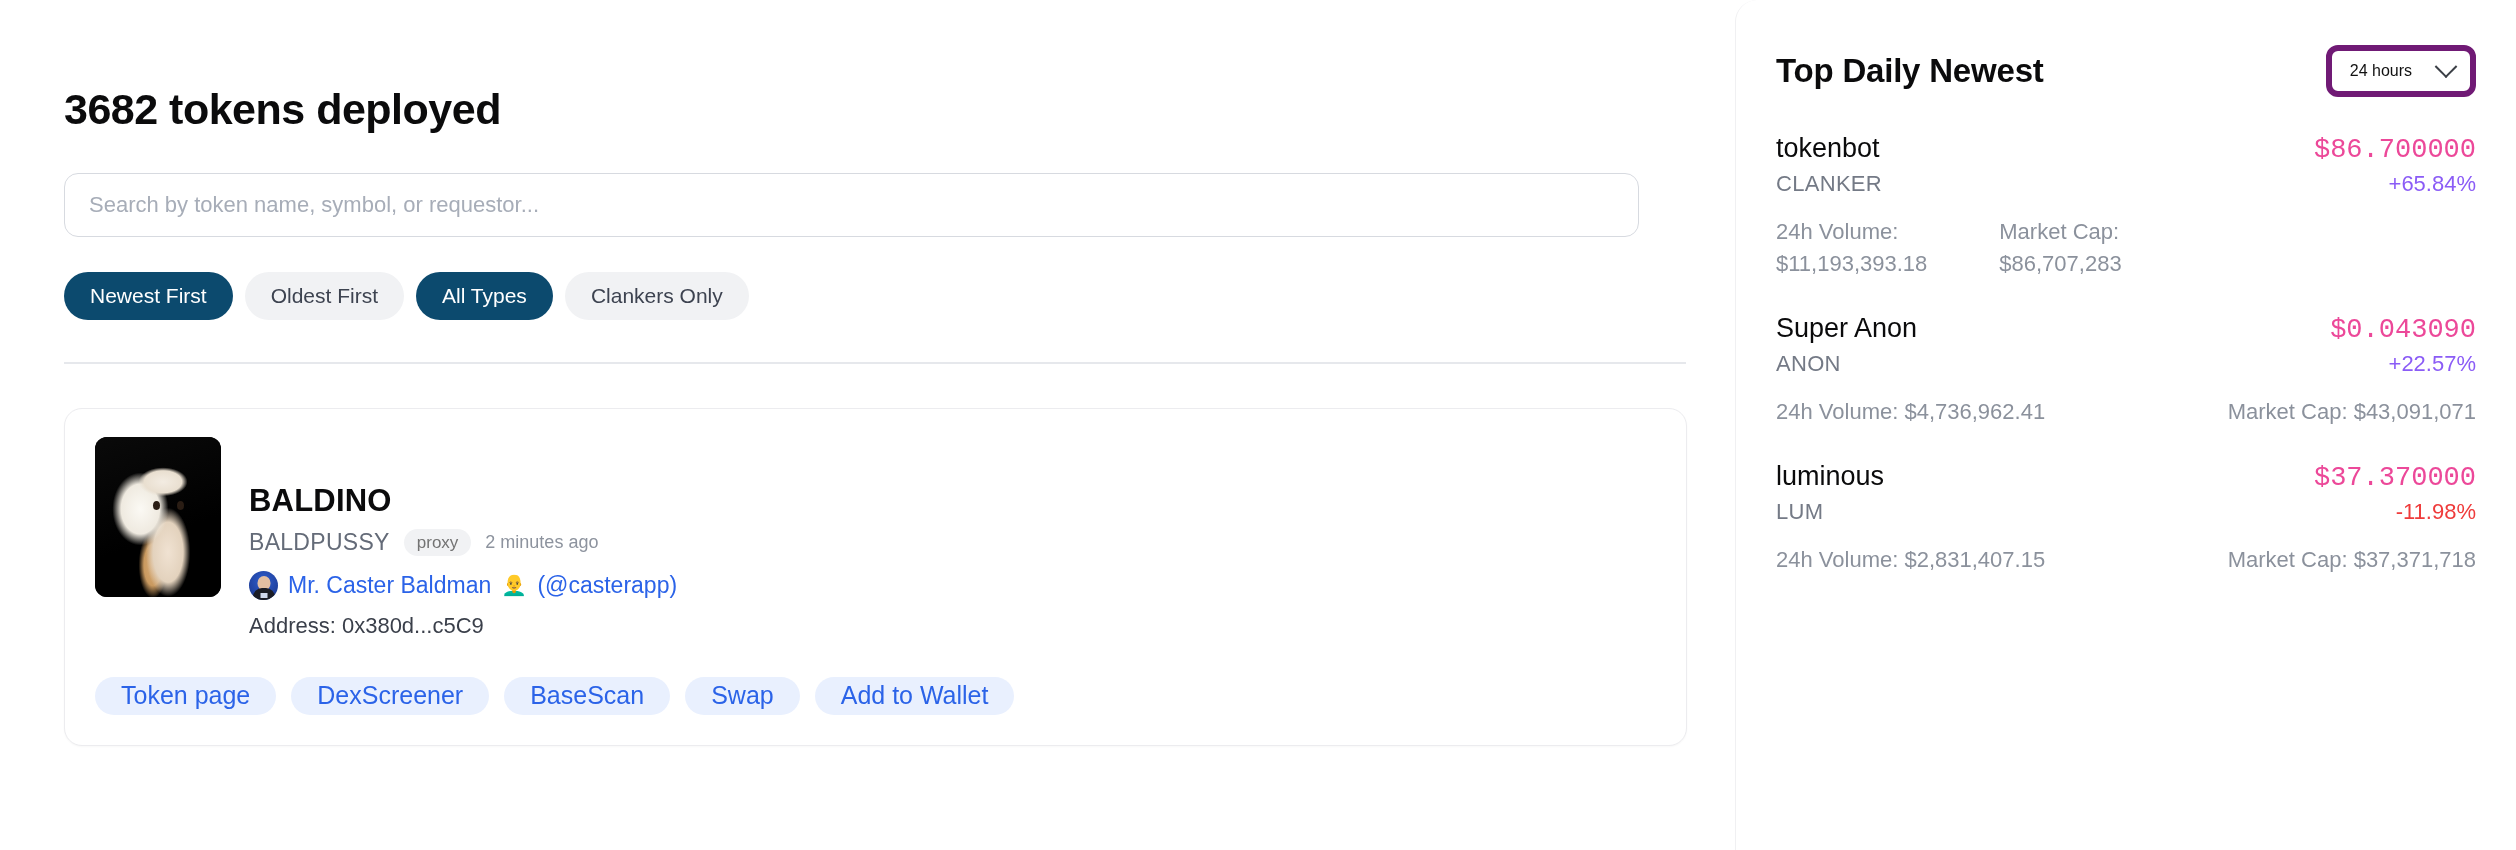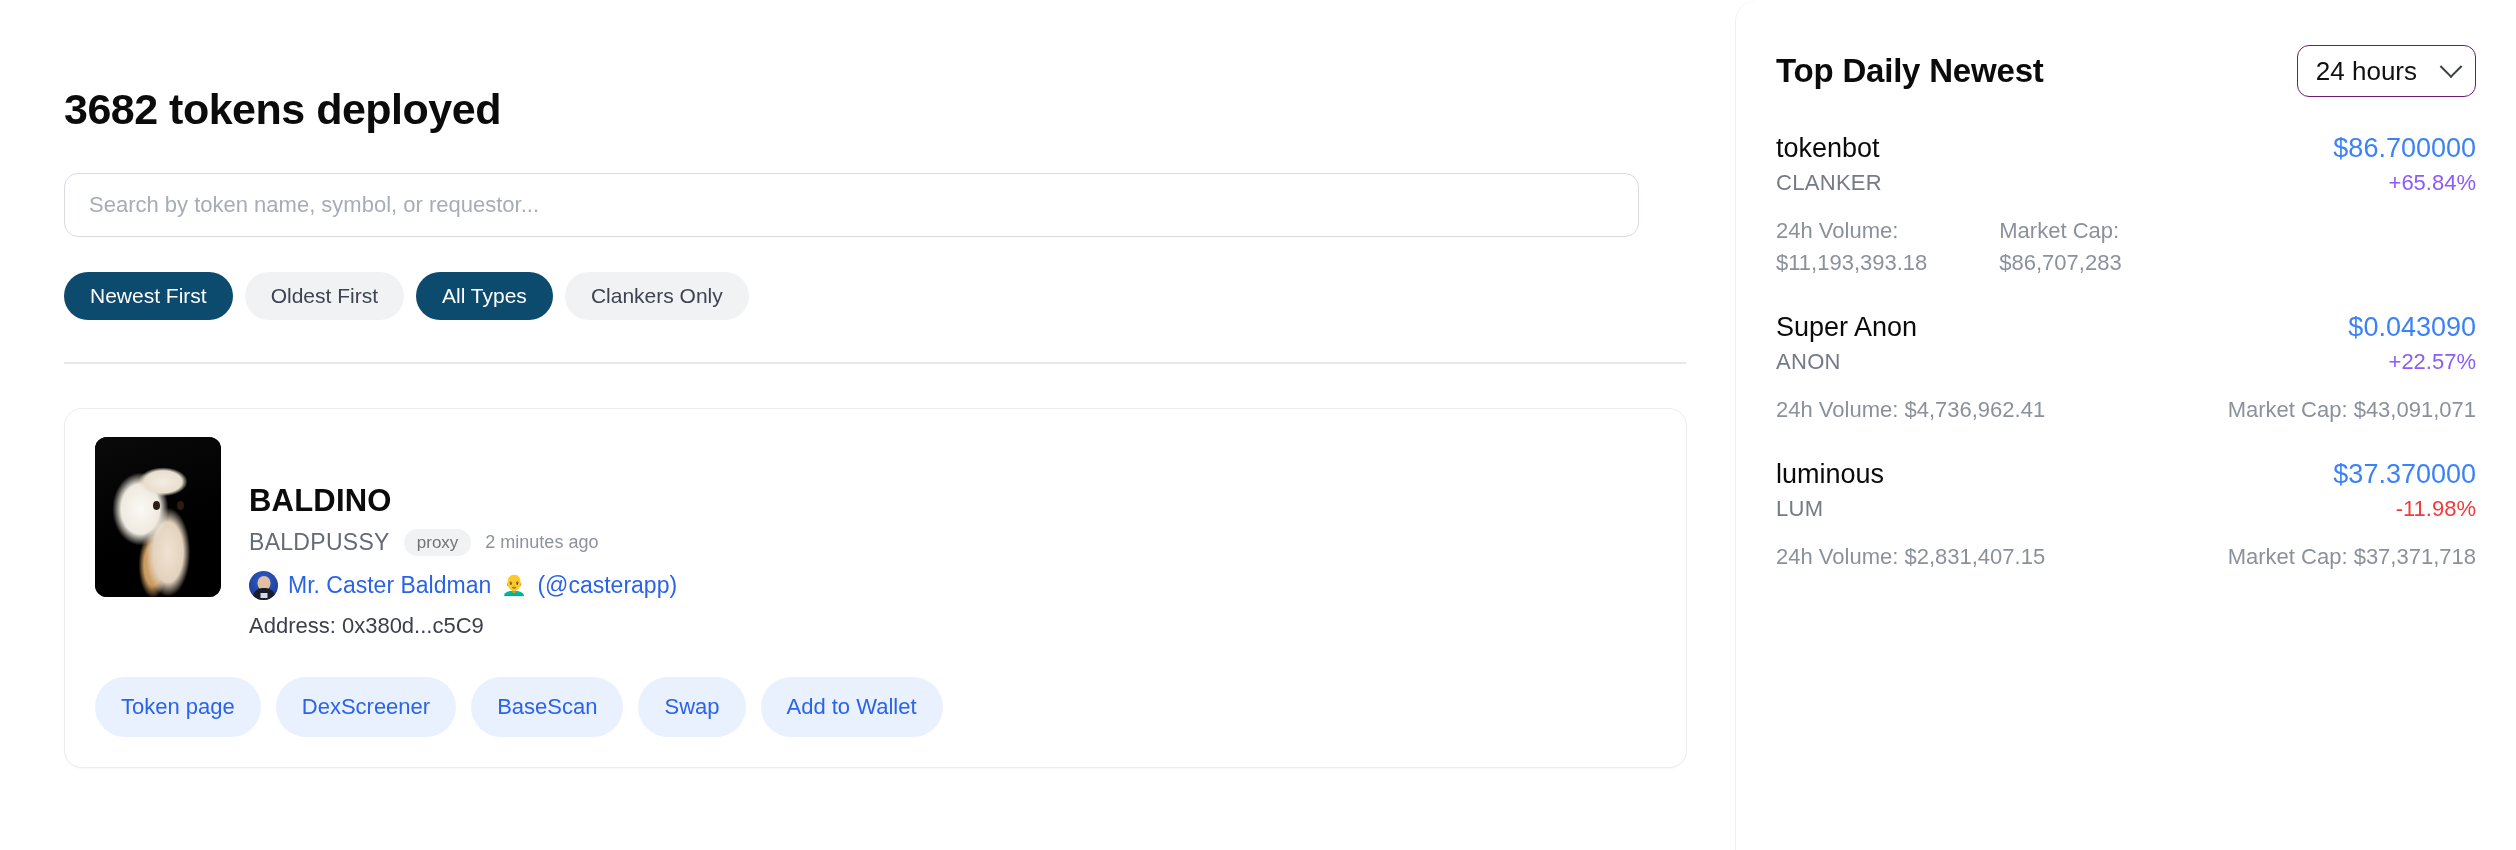--- a/index.html
+++ b/index.html
@@ -178,23 +178,23 @@
     font-size: 22px;
     color: #3a3f4a;
   }
 
   .action-row { display: flex; gap: 15px; margin-top: 38px; }
   .action-btn {
     background: #e9f0fe;
     color: #2b63e8;
     border: none;
     border-radius: 999px;
-    height: 60px;
+    height: 38px;
     padding: 0 26px;
-    font-size: 22px;
+    font-size: 25px;
     font-family: "Liberation Sans", sans-serif;
     cursor: pointer;
     display: inline-flex; align-items: center; justify-content: center;
     white-space: nowrap;
   }
 
   
   .sidebar {
     position: relative;
     flex: 0 0 781px;
@@ -210,46 +210,46 @@
     gap: 20px;
   }
   .sidebar-title {
     font-size: 33px;
     font-weight: 700;
     color: #0b0b0c;
     letter-spacing: -0.2px;
     white-space: nowrap;
   }
   .range-select {
-    border: 1px solid #701a75;
+    border: 6px solid #701a75;
     border-radius: 12px;
     background: #fff;
     height: 52px;
     padding: 0 16px 0 18px;
-    font-size: 26px;
+    font-size: 16px;
     font-family: "Liberation Sans", sans-serif;
     color: #111;
     display: inline-flex; align-items: center; gap: 26px;
     cursor: pointer;
   }
   .chev {
     width: 16px; height: 16px;
     border-right: 2.4px solid #3b3f46;
     border-bottom: 2.4px solid #3b3f46;
     transform: rotate(45deg) translate(-3px,-3px);
     flex: 0 0 16px;
   }
 
   .vol-list { margin-top: 36px; }
   .vol-item { margin-bottom: 36px; }
   .vol-row1, .vol-row2 {
     display: flex; align-items: baseline; justify-content: space-between;
   }
   .vol-name { font-size: 27px; color: #0b0b0c; }
-  .vol-price { font-size: 27px; color: #3b82f6; }
+  .vol-price { font-size: 27px; color: #ec4899; font-family: Liberation Mono, monospace; }
   .vol-row2 { margin-top: 6px; }
   .vol-sym { font-size: 22px; color: #747a86; letter-spacing: 0.3px; }
   .vol-chg { font-size: 22px; }
   .vol-chg.up { color: #8b5cf6; }
   .vol-chg.down { color: #ef3b3b; }
   .vol-row3 {
     display: flex; justify-content: space-between;
     margin-top: 22px;
     font-size: 22px; color: #8b919c;
     gap: 4px;

